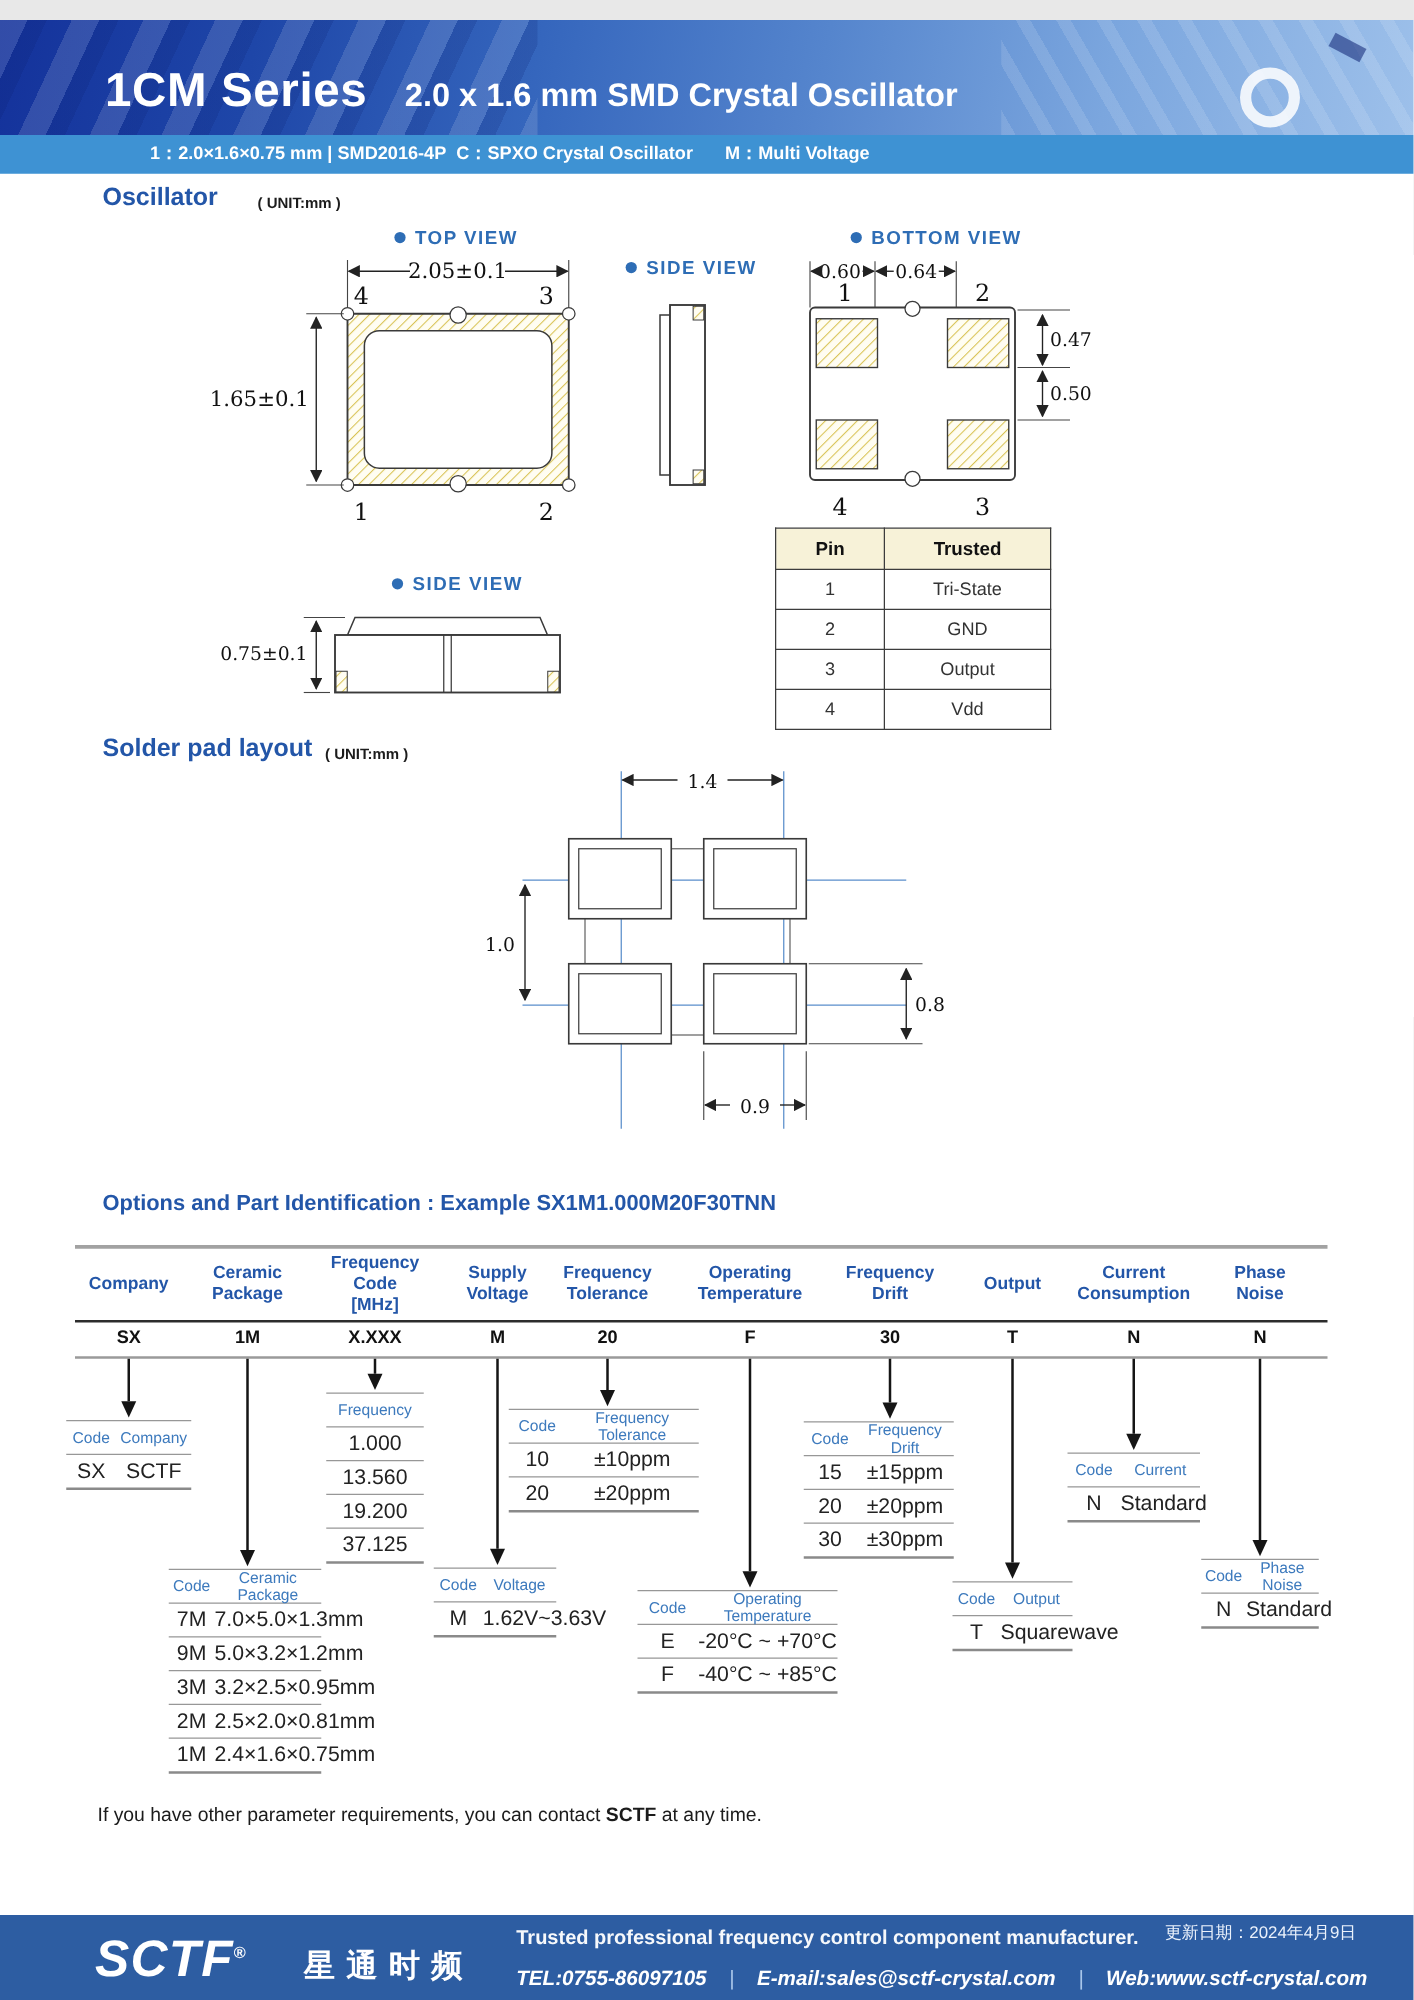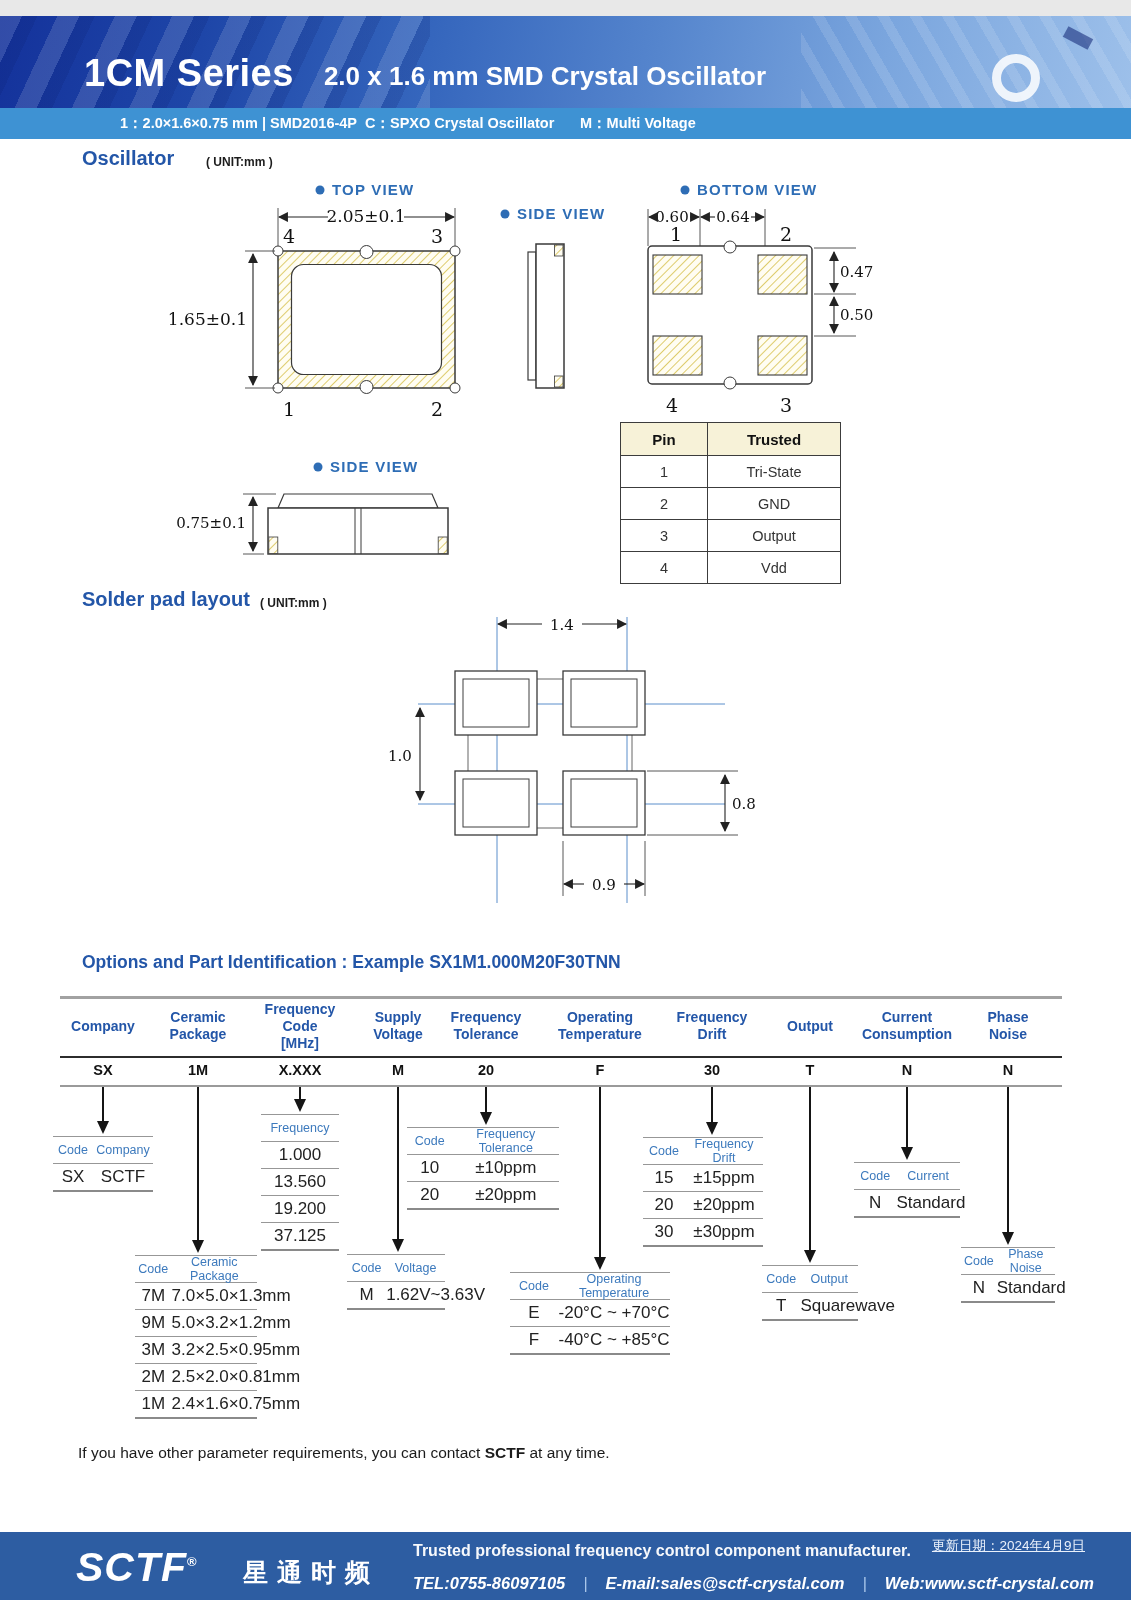--- a/index.html
+++ b/index.html
@@ -56,21 +56,21 @@
 
   
   .footer{position:absolute;left:0;top:1516px;width:1131px;height:101px;background:#2d5da2;}
   .footer-strip{position:absolute;left:0;top:1593px;width:1131px;height:7px;background:#4173b4;border-top:1.5px solid #8fb3dd;}
   .f-logo{position:absolute;left:76px;top:12px;color:#fff;font-size:41px;font-weight:800;font-style:italic;letter-spacing:1px;}
   .f-reg{font-size:13px;vertical-align:super;font-style:normal;}
   .f-cn{position:absolute;left:243px;top:24px;color:#fff;font-size:25px;letter-spacing:9px;font-weight:600;}
   .f-tag{position:absolute;left:413px;top:10px;color:rgba(255,255,255,.96);font-size:16px;font-weight:700;}
   .f-contacts{position:absolute;left:413px;top:42px;color:#fff;font-size:16.5px;font-weight:700;font-style:italic;display:flex;gap:18px;}
   .f-sep{color:#a9c6ea;font-weight:400;}
-  .f-date{position:absolute;right:46px;top:5px;color:#eaf1fb;font-size:13.5px;text-decoration:underline;}
+  .f-date{position:absolute;right:46px;top:5px;color:#eaf1fb;font-size:13.5px;}
 
   
   svg{position:absolute;overflow:visible;}
   .viewlbl{font-family:"Liberation Sans",sans-serif;font-weight:700;font-size:15px;fill:#2e6db5;letter-spacing:1.2px;}
   .dimtext{font-family:"DejaVu Serif",serif;font-size:17px;fill:#111;}
   .dimtext16{font-family:"DejaVu Serif",serif;font-size:15px;fill:#111;}
   .pinlbl{font-family:"DejaVu Serif",serif;font-size:19px;fill:#111;}
   .ext{stroke:#444;stroke-width:0.9;}
   .dml{stroke:#222;stroke-width:1.1;fill:none;}
   .body-ln{stroke:#3a3a3a;fill:#ffffff;}

